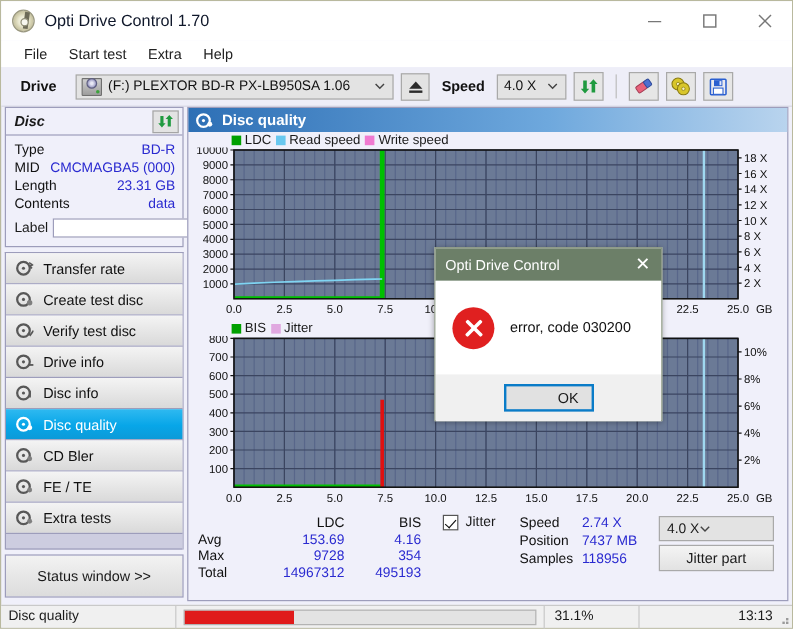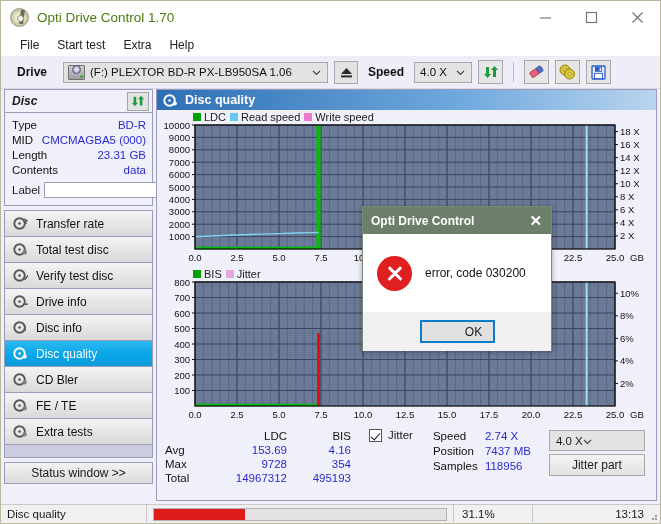--- a/index.html
+++ b/index.html
@@ -32,21 +32,21 @@
     position:relative;flex:none;
   }
   .title-icon::after{
     content:"";position:absolute;left:6px;top:6px;width:5px;height:5px;
     border-radius:50%;background:#f7f7ef;border:1px solid #8f8d76;
   }
   .title-icon::before{
     content:"";position:absolute;left:9px;top:1px;width:4px;height:14px;
     background:#6d6b58;transform:rotate(8deg);
   }
-  .title-text{font-size:13.5px;color:#4d7c0f;font-weight:400;}
+  .title-text{font-size:13.5px;color:#0f172a;font-weight:400;}
   .win-btns{position:absolute;right:0;top:0;height:33px;display:flex;}
   .win-btn{width:46px;height:33px;display:flex;align-items:center;justify-content:center;color:#777;}
   .win-btn svg{display:block;}
 
   
   .menubar{height:22px;display:flex;align-items:center;background:#fff;padding-left:10px;}
   .menu-item{padding:2px 9px;font-size:12px;color:#222;}
 
   
   .toolbar{
@@ -115,21 +115,21 @@
     height:26px;display:flex;align-items:center;gap:8px;padding-left:8px;
     background:linear-gradient(#f4f4f4,#d9d9d9);
     border-bottom:1px solid #9d9dbb;font-size:12px;color:#111;box-sizing:border-box;
   }
   .nav-item.active{
     background:linear-gradient(#2fb9f0,#07a6e8 55%,#0c9ad8);
     color:#fff;
   }
   .nav-gap{height:12px;background:#cdcde0;border-bottom:1px solid #9d9dbb;}
   .status-win{
-    margin-top:4px;height:22px;border:1px solid #9d9dbb;
+    margin-top:4px;height:36px;border:1px solid #9d9dbb;
     background:linear-gradient(#f2f2f2,#dcdcdc);
     display:flex;align-items:center;justify-content:center;
     font-size:12px;box-sizing:border-box;
   }
   .disc-glyph{width:15px;height:15px;flex:none;}
 
   
   .panel{border:1px solid #9d9dbb;box-sizing:border-box;height:100%;background:#f0f0fa;}
   .panel-head{
     height:20px;
@@ -180,21 +180,21 @@
   .grip{position:absolute;right:2px;bottom:2px;width:11px;height:11px;}
 
   
   .dlg{
     position:absolute;left:361px;top:205px;width:190px;height:145px;
     background:#fff;border:1px solid #7c8a72;box-sizing:border-box;
     box-shadow:0 1px 5px rgba(0,0,0,.35);
   }
   .dlg-head{
     height:27px;background:#6c7f68;display:flex;align-items:center;
-    justify-content:space-between;padding:0 6px 0 8px;font-weight:bold;
+    justify-content:space-between;padding:0 6px 0 8px;
   }
   .dlg-title{color:#fff;font-size:12px;}
   .dlg-close{color:#fff;font-size:15px;line-height:1;padding:0 3px;}
   .dlg-body{height:78px;display:flex;align-items:center;gap:13px;padding-left:14px;background:#fff;}
   .err-icon{width:35px;height:35px;border-radius:50%;background:#e02020;position:relative;flex:none;}
   .err-icon::before,.err-icon::after{
     content:"";position:absolute;left:9px;top:16px;width:18px;height:3.4px;background:#fff;border-radius:1px;
   }
   .err-icon::before{transform:rotate(45deg);}
   .err-icon::after{transform:rotate(-45deg);}
@@ -351,21 +351,21 @@
               <path d="M12 3 l3 2 -2.4 1.2 2 2" stroke="#585858" stroke-width="1.4" fill="none"></path>
             </svg>
           <span>Transfer rate</span>
         </div>
         <div class="nav-item">
           <svg class="disc-glyph" viewBox="0 0 16 16">
               <circle cx="7" cy="8" r="5.6" fill="none" stroke="#585858" stroke-width="2"></circle>
               <circle cx="7" cy="8" r="1.4" fill="#585858"></circle>
               <circle cx="12.5" cy="11" r="2.4" fill="#7f7f7f"></circle>
             </svg>
-          <span>Total test disc</span>
+          <span>Create test disc</span>
         </div>
         <div class="nav-item">
           <svg class="disc-glyph" viewBox="0 0 16 16">
               <circle cx="7" cy="8" r="5.6" fill="none" stroke="#585858" stroke-width="2"></circle>
               <circle cx="7" cy="8" r="1.4" fill="#585858"></circle>
               <path d="M11 10 l2 2 3 -4" stroke="#585858" stroke-width="1.5" fill="none"></path>
             </svg>
           <span>Verify test disc</span>
         </div>
         <div class="nav-item">

